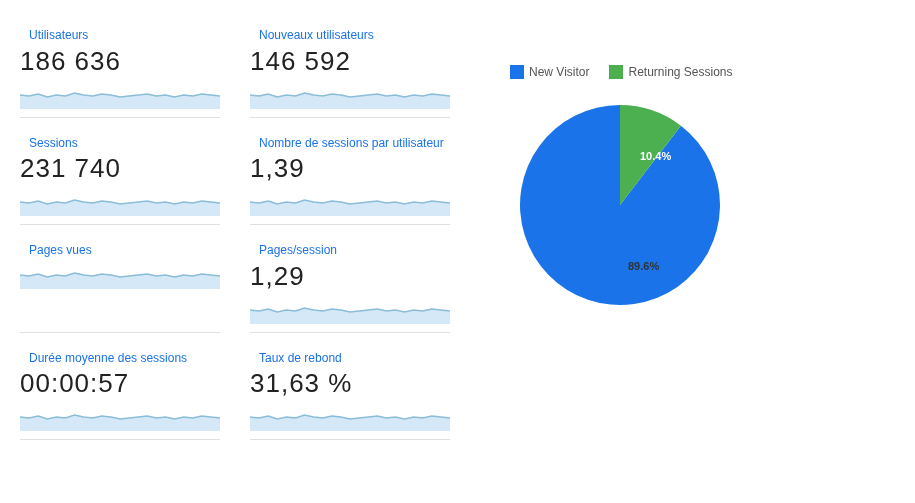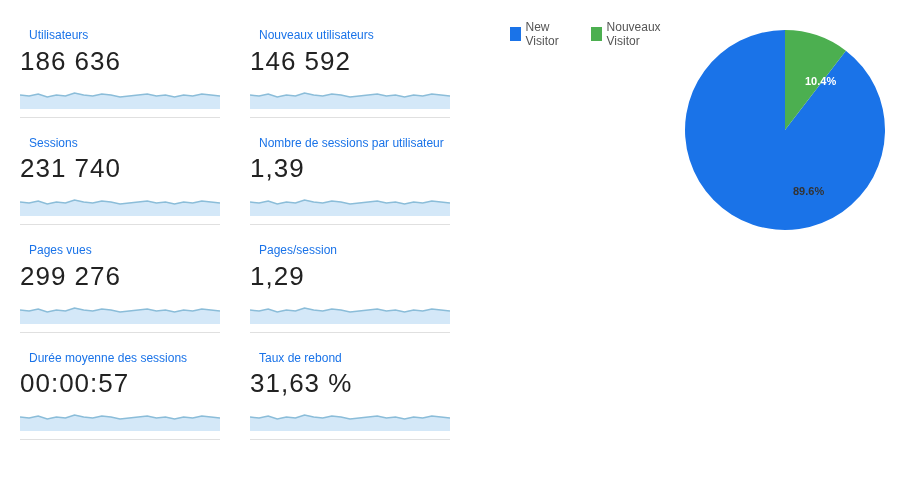--- a/index.html
+++ b/index.html
@@ -39,23 +39,24 @@
       margin-bottom: 4px;
       letter-spacing: 1px;
     }
     .sparkline {
       width: 100%;
       height: 28px;
     }
     .chart-section {
       flex: 1;
       display: flex;
-      flex-direction: row;
+      flex-direction: column;
       align-items: flex-start;
       padding-left: 40px;
+      margin-top: 45px;
     }
     .legend {
       display: flex;
       gap: 20px;
       margin-bottom: 16px;
       font-size: 12px;
       color: #555;
       align-items: center;
     }
     .legend-item {
@@ -90,21 +91,21 @@
           <path d="M 0 14 L 0 14 L 8.181818181818182 15 L 16.363636363636363 13 L 24.545454545454547 16 L 32.72727272727273 14 L 40.90909090909091 15 L 49.09090909090909 12 L 57.27272727272727 14 L 65.45454545454545 15 L 73.63636363636364 13 L 81.81818181818181 14 L 90 16 L 98.18181818181819 15 L 106.36363636363636 14 L 114.54545454545455 13 L 122.72727272727272 15 L 130.9090909090909 14 L 139.0909090909091 16 L 147.27272727272728 14 L 155.45454545454544 15 L 163.63636363636363 13 L 171.8181818181818 14 L 180 15" fill="none" stroke="#8bbdd9" stroke-width="1.5"></path>
         </svg></div>
       <div class="metric-card"><div class="metric-label">Sessions</div><div class="metric-value">231 740</div><svg class="sparkline" viewBox="0 0 180 28" preserveAspectRatio="none">
           <path d="M 0 14 L 0 14 L 8.181818181818182 15 L 16.363636363636363 13 L 24.545454545454547 16 L 32.72727272727273 14 L 40.90909090909091 15 L 49.09090909090909 12 L 57.27272727272727 14 L 65.45454545454545 15 L 73.63636363636364 13 L 81.81818181818181 14 L 90 16 L 98.18181818181819 15 L 106.36363636363636 14 L 114.54545454545455 13 L 122.72727272727272 15 L 130.9090909090909 14 L 139.0909090909091 16 L 147.27272727272728 14 L 155.45454545454544 15 L 163.63636363636363 13 L 171.8181818181818 14 L 180 15 L 180 28 L 0 28 Z" fill="#d4e8f8" stroke="none"></path>
           <path d="M 0 14 L 0 14 L 8.181818181818182 15 L 16.363636363636363 13 L 24.545454545454547 16 L 32.72727272727273 14 L 40.90909090909091 15 L 49.09090909090909 12 L 57.27272727272727 14 L 65.45454545454545 15 L 73.63636363636364 13 L 81.81818181818181 14 L 90 16 L 98.18181818181819 15 L 106.36363636363636 14 L 114.54545454545455 13 L 122.72727272727272 15 L 130.9090909090909 14 L 139.0909090909091 16 L 147.27272727272728 14 L 155.45454545454544 15 L 163.63636363636363 13 L 171.8181818181818 14 L 180 15" fill="none" stroke="#8bbdd9" stroke-width="1.5"></path>
         </svg></div>
       <div class="metric-card"><div class="metric-label">Nombre de sessions par utilisateur</div><div class="metric-value">1,39</div><svg class="sparkline" viewBox="0 0 180 28" preserveAspectRatio="none">
           <path d="M 0 14 L 0 14 L 8.181818181818182 15 L 16.363636363636363 13 L 24.545454545454547 16 L 32.72727272727273 14 L 40.90909090909091 15 L 49.09090909090909 12 L 57.27272727272727 14 L 65.45454545454545 15 L 73.63636363636364 13 L 81.81818181818181 14 L 90 16 L 98.18181818181819 15 L 106.36363636363636 14 L 114.54545454545455 13 L 122.72727272727272 15 L 130.9090909090909 14 L 139.0909090909091 16 L 147.27272727272728 14 L 155.45454545454544 15 L 163.63636363636363 13 L 171.8181818181818 14 L 180 15 L 180 28 L 0 28 Z" fill="#d4e8f8" stroke="none"></path>
           <path d="M 0 14 L 0 14 L 8.181818181818182 15 L 16.363636363636363 13 L 24.545454545454547 16 L 32.72727272727273 14 L 40.90909090909091 15 L 49.09090909090909 12 L 57.27272727272727 14 L 65.45454545454545 15 L 73.63636363636364 13 L 81.81818181818181 14 L 90 16 L 98.18181818181819 15 L 106.36363636363636 14 L 114.54545454545455 13 L 122.72727272727272 15 L 130.9090909090909 14 L 139.0909090909091 16 L 147.27272727272728 14 L 155.45454545454544 15 L 163.63636363636363 13 L 171.8181818181818 14 L 180 15" fill="none" stroke="#8bbdd9" stroke-width="1.5"></path>
         </svg></div>
-      <div class="metric-card"><div class="metric-label">Pages vues</div><div class="metric-value">299 276</div><svg class="sparkline" viewBox="0 0 180 28" preserveAspectRatio="none">
+      <div class="metric-card"><div class="metric-label">Pages vues</div><svg class="sparkline" viewBox="0 0 180 28" preserveAspectRatio="none">
           <path d="M 0 14 L 0 14 L 8.181818181818182 15 L 16.363636363636363 13 L 24.545454545454547 16 L 32.72727272727273 14 L 40.90909090909091 15 L 49.09090909090909 12 L 57.27272727272727 14 L 65.45454545454545 15 L 73.63636363636364 13 L 81.81818181818181 14 L 90 16 L 98.18181818181819 15 L 106.36363636363636 14 L 114.54545454545455 13 L 122.72727272727272 15 L 130.9090909090909 14 L 139.0909090909091 16 L 147.27272727272728 14 L 155.45454545454544 15 L 163.63636363636363 13 L 171.8181818181818 14 L 180 15 L 180 28 L 0 28 Z" fill="#d4e8f8" stroke="none"></path>
           <path d="M 0 14 L 0 14 L 8.181818181818182 15 L 16.363636363636363 13 L 24.545454545454547 16 L 32.72727272727273 14 L 40.90909090909091 15 L 49.09090909090909 12 L 57.27272727272727 14 L 65.45454545454545 15 L 73.63636363636364 13 L 81.81818181818181 14 L 90 16 L 98.18181818181819 15 L 106.36363636363636 14 L 114.54545454545455 13 L 122.72727272727272 15 L 130.9090909090909 14 L 139.0909090909091 16 L 147.27272727272728 14 L 155.45454545454544 15 L 163.63636363636363 13 L 171.8181818181818 14 L 180 15" fill="none" stroke="#8bbdd9" stroke-width="1.5"></path>
         </svg></div>
       <div class="metric-card"><div class="metric-label">Pages/session</div><div class="metric-value">1,29</div><svg class="sparkline" viewBox="0 0 180 28" preserveAspectRatio="none">
           <path d="M 0 14 L 0 14 L 8.181818181818182 15 L 16.363636363636363 13 L 24.545454545454547 16 L 32.72727272727273 14 L 40.90909090909091 15 L 49.09090909090909 12 L 57.27272727272727 14 L 65.45454545454545 15 L 73.63636363636364 13 L 81.81818181818181 14 L 90 16 L 98.18181818181819 15 L 106.36363636363636 14 L 114.54545454545455 13 L 122.72727272727272 15 L 130.9090909090909 14 L 139.0909090909091 16 L 147.27272727272728 14 L 155.45454545454544 15 L 163.63636363636363 13 L 171.8181818181818 14 L 180 15 L 180 28 L 0 28 Z" fill="#d4e8f8" stroke="none"></path>
           <path d="M 0 14 L 0 14 L 8.181818181818182 15 L 16.363636363636363 13 L 24.545454545454547 16 L 32.72727272727273 14 L 40.90909090909091 15 L 49.09090909090909 12 L 57.27272727272727 14 L 65.45454545454545 15 L 73.63636363636364 13 L 81.81818181818181 14 L 90 16 L 98.18181818181819 15 L 106.36363636363636 14 L 114.54545454545455 13 L 122.72727272727272 15 L 130.9090909090909 14 L 139.0909090909091 16 L 147.27272727272728 14 L 155.45454545454544 15 L 163.63636363636363 13 L 171.8181818181818 14 L 180 15" fill="none" stroke="#8bbdd9" stroke-width="1.5"></path>
         </svg></div>
       <div class="metric-card"><div class="metric-label">Durée moyenne des sessions</div><div class="metric-value">00:00:57</div><svg class="sparkline" viewBox="0 0 180 28" preserveAspectRatio="none">
           <path d="M 0 14 L 0 14 L 8.181818181818182 15 L 16.363636363636363 13 L 24.545454545454547 16 L 32.72727272727273 14 L 40.90909090909091 15 L 49.09090909090909 12 L 57.27272727272727 14 L 65.45454545454545 15 L 73.63636363636364 13 L 81.81818181818181 14 L 90 16 L 98.18181818181819 15 L 106.36363636363636 14 L 114.54545454545455 13 L 122.72727272727272 15 L 130.9090909090909 14 L 139.0909090909091 16 L 147.27272727272728 14 L 155.45454545454544 15 L 163.63636363636363 13 L 171.8181818181818 14 L 180 15 L 180 28 L 0 28 Z" fill="#d4e8f8" stroke="none"></path>
           <path d="M 0 14 L 0 14 L 8.181818181818182 15 L 16.363636363636363 13 L 24.545454545454547 16 L 32.72727272727273 14 L 40.90909090909091 15 L 49.09090909090909 12 L 57.27272727272727 14 L 65.45454545454545 15 L 73.63636363636364 13 L 81.81818181818181 14 L 90 16 L 98.18181818181819 15 L 106.36363636363636 14 L 114.54545454545455 13 L 122.72727272727272 15 L 130.9090909090909 14 L 139.0909090909091 16 L 147.27272727272728 14 L 155.45454545454544 15 L 163.63636363636363 13 L 171.8181818181818 14 L 180 15" fill="none" stroke="#8bbdd9" stroke-width="1.5"></path>
@@ -116,21 +117,21 @@
     </div>
 
   <div class="chart-section">
     <div class="legend">
       <div class="legend-item">
         <span class="legend-color" style="background:#1a73e8;"></span>
         <span>New Visitor</span>
       </div>
       <div class="legend-item">
         <span class="legend-color" style="background:#4caf50;"></span>
-        <span>Nouveaux Visitor</span>
+        <span>Returning Sessions</span>
       </div>
     </div>
     <div class="pie-container">
       <svg width="220" height="220" viewBox="0 0 220 220">
 
         <path d="M 110 110 L 170.88 30.66 A 100 100 0 1 1 110 10 Z" fill="#1a73e8"></path>
 
         <path d="M 110 110 L 110 10 A 100 100 0 0 1 170.88 30.66 Z" fill="#4caf50"></path>
 
         <text x="130" y="65" font-size="11" fill="white" font-weight="bold">10.4%</text>

